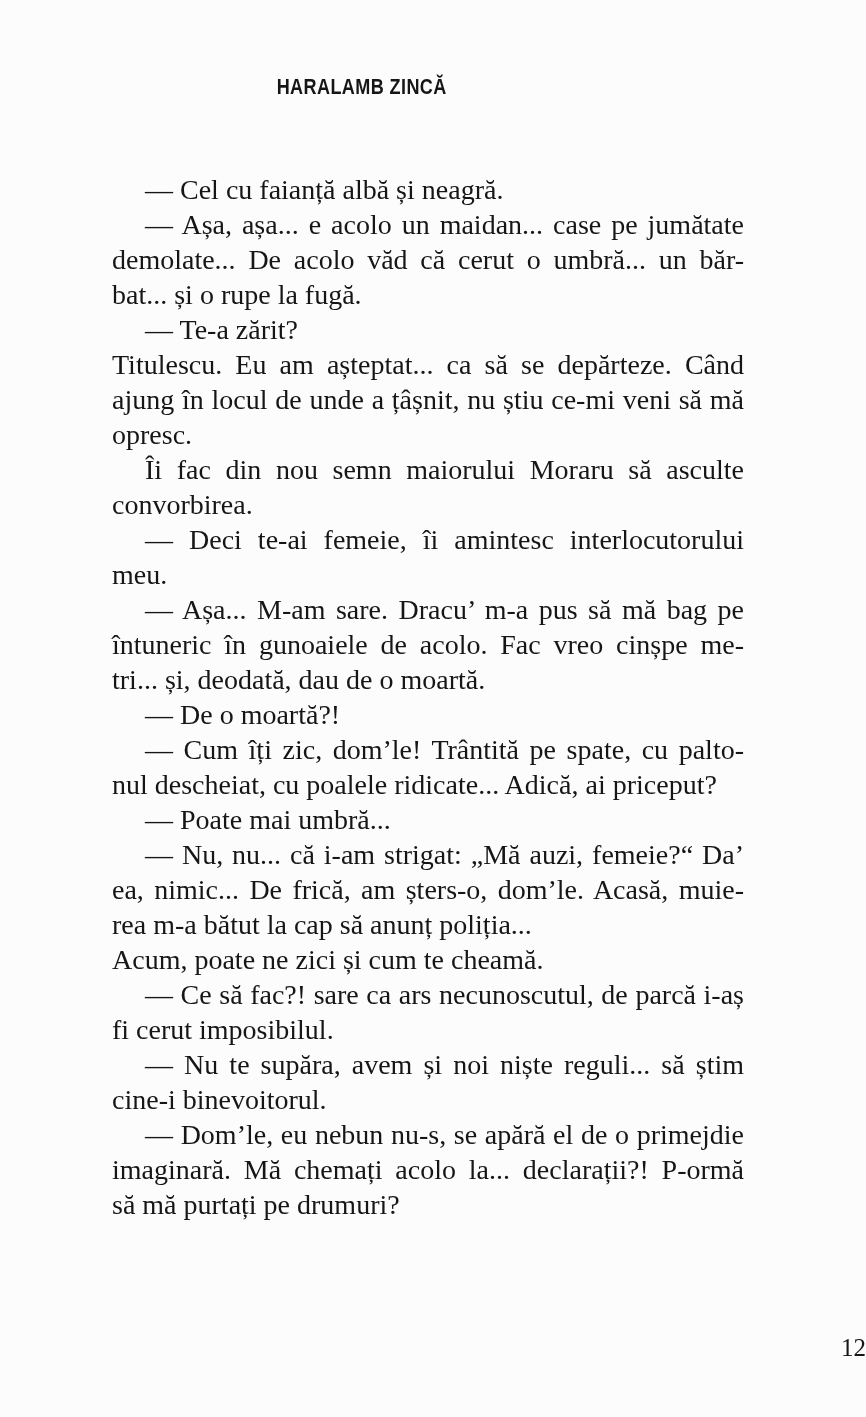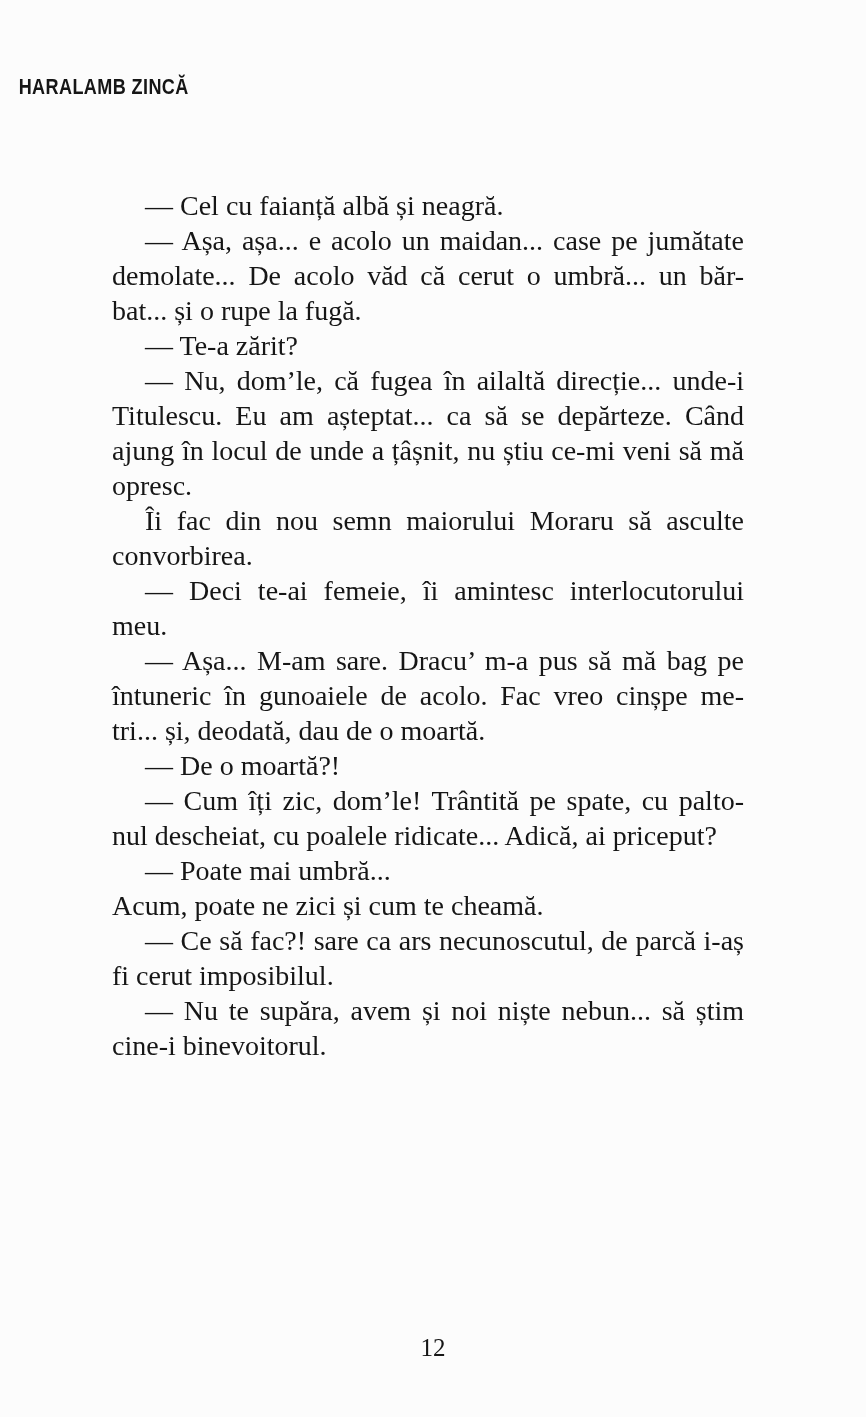--- a/index.html
+++ b/index.html
@@ -10,52 +10,53 @@
   body{
     width:866px;height:1417px;
     background:var(--paper);
     position:relative;
     overflow:hidden;
     font-family:"Liberation Serif","DejaVu Serif",serif;
     color:var(--ink);
   }
   .running-head{
     position:absolute;top:74px;left:0;width:724px;
+    text-align:center;
   }
   .running-head .inner{
     display:inline-block;
     font-family:"Liberation Sans","DejaVu Sans",sans-serif;
     font-weight:bold;
     font-size:22px;
     letter-spacing:0.5px;
     transform:scaleX(0.82);
     transform-origin:center;
     white-space:nowrap;
   }
   .text-block{
     position:absolute;
-    left:112px;top:188px;width:632px;
+    left:112px;top:172px;width:632px;
     font-size:28px;
   }
   .line{
     height:35px;
     line-height:35px;
     white-space:normal;
   }
   .line.jst{
     text-align:justify;
     text-align-last:justify;
   }
   .line.first{
     text-indent:33px;
   }
   .page-number{
     position:absolute;
     left:0;top:1334px;width:866px;
-    text-align:center;
+    text-align:right;
     font-size:25px;
   }
 </style>
 </head>
 <body>
 
 <div class="book-page">
 
   <div class="running-head">
     <span class="inner">HARALAMB ZINCĂ</span>
@@ -67,21 +68,20 @@
       </div>
       <div class="paragraph">
         <div class="line first jst">— Așa, așa... e acolo un maidan... case pe jumătate</div>
         <div class="line jst">demolate... De acolo văd că cerut o umbră... un băr-</div>
         <div class="line">bat... și o rupe la fugă.</div>
       </div>
       <div class="paragraph">
         <div class="line first">— Te-a zărit?</div>
       </div>
       <div class="paragraph">
-        <div class="line first jst">— Nu, dom’le, că fugea în ailaltă direcție... unde-i</div>
         <div class="line jst">Titulescu. Eu am așteptat... ca să se depărteze. Când</div>
         <div class="line jst">ajung în locul de unde a țâșnit, nu știu ce-mi veni să mă</div>
         <div class="line">opresc.</div>
       </div>
       <div class="paragraph">
         <div class="line first jst">Îi fac din nou semn maiorului Moraru să asculte</div>
         <div class="line">convorbirea.</div>
       </div>
       <div class="paragraph">
         <div class="line first jst">— Deci te-ai femeie, îi amintesc interlocutorului</div>
@@ -96,27 +96,37 @@
         <div class="line first">— De o moartă?!</div>
       </div>
       <div class="paragraph">
         <div class="line first jst">— Cum îți zic, dom’le! Trântită pe spate, cu palto-</div>
         <div class="line">nul descheiat, cu poalele ridicate... Adică, ai priceput?</div>
       </div>
       <div class="paragraph">
         <div class="line first">— Poate mai umbră...</div>
       </div>
       <div class="paragraph">
+        <div class="line first jst">— Nu, nu... că i-am strigat: „Mă auzi, femeie?“ Da’</div>
+        <div class="line jst">ea, nimic... De frică, am șters-o, dom’le. Acasă, muie-</div>
+        <div class="line">rea m-a bătut la cap să anunț poliția...</div>
+      </div>
+      <div class="paragraph">
         <div class="line">Acum, poate ne zici și cum te cheamă.</div>
       </div>
       <div class="paragraph">
         <div class="line first jst">— Ce să fac?! sare ca ars necunoscutul, de parcă i-aș</div>
         <div class="line">fi cerut imposibilul.</div>
       </div>
       <div class="paragraph">
-        <div class="line first jst">— Nu te supăra, avem și noi niște nebun... să știm</div>
+        <div class="line first jst">— Nu te supăra, avem și noi niște reguli... să știm</div>
         <div class="line">cine-i binevoitorul.</div>
+      </div>
+      <div class="paragraph">
+        <div class="line first jst">— Dom’le, eu nebun nu-s, se apără el de o primejdie</div>
+        <div class="line jst">imaginară. Mă chemați acolo la... declarații?! P-ormă</div>
+        <div class="line">să mă purtați pe drumuri?</div>
       </div>
     </div>
 
   <div class="page-number">12</div>
 
 </div>
 
 </body></html>

